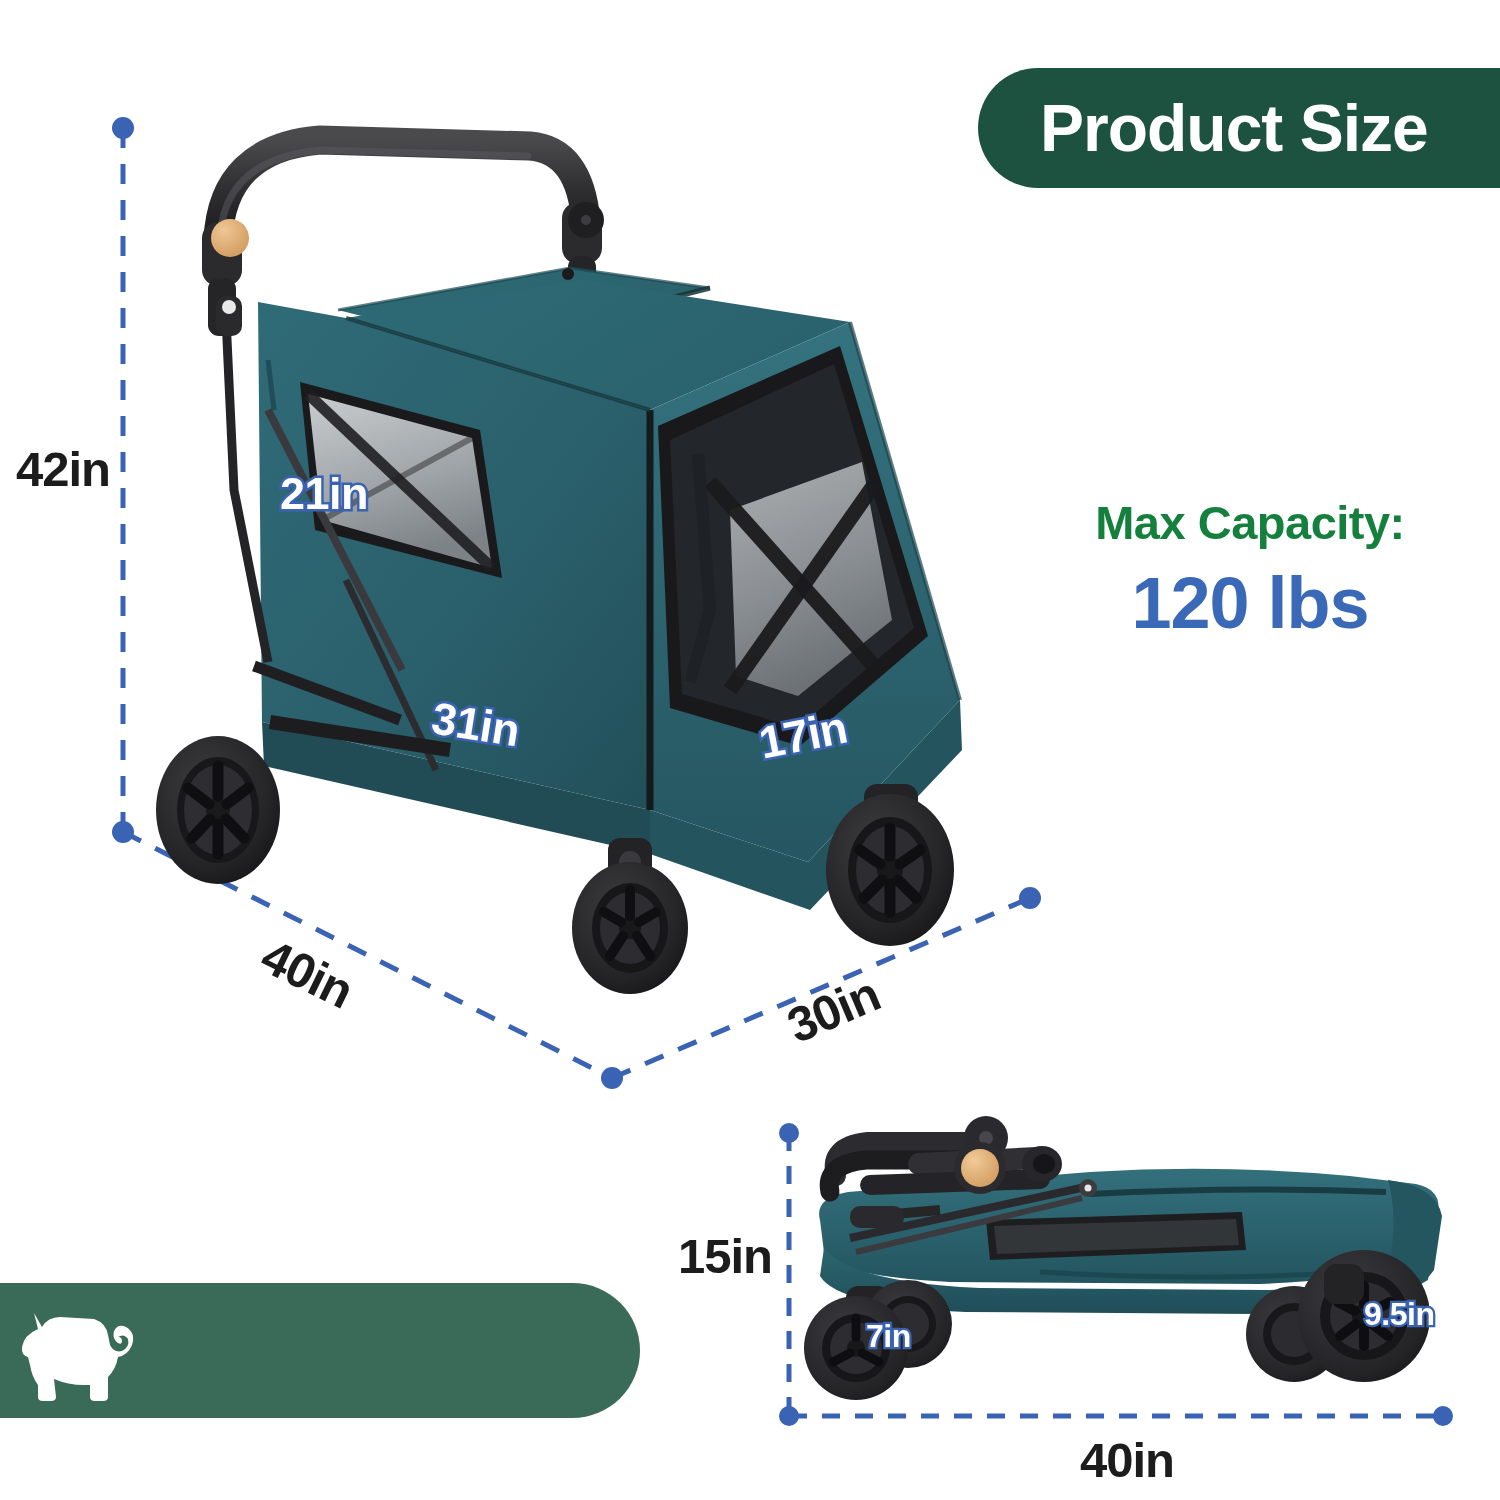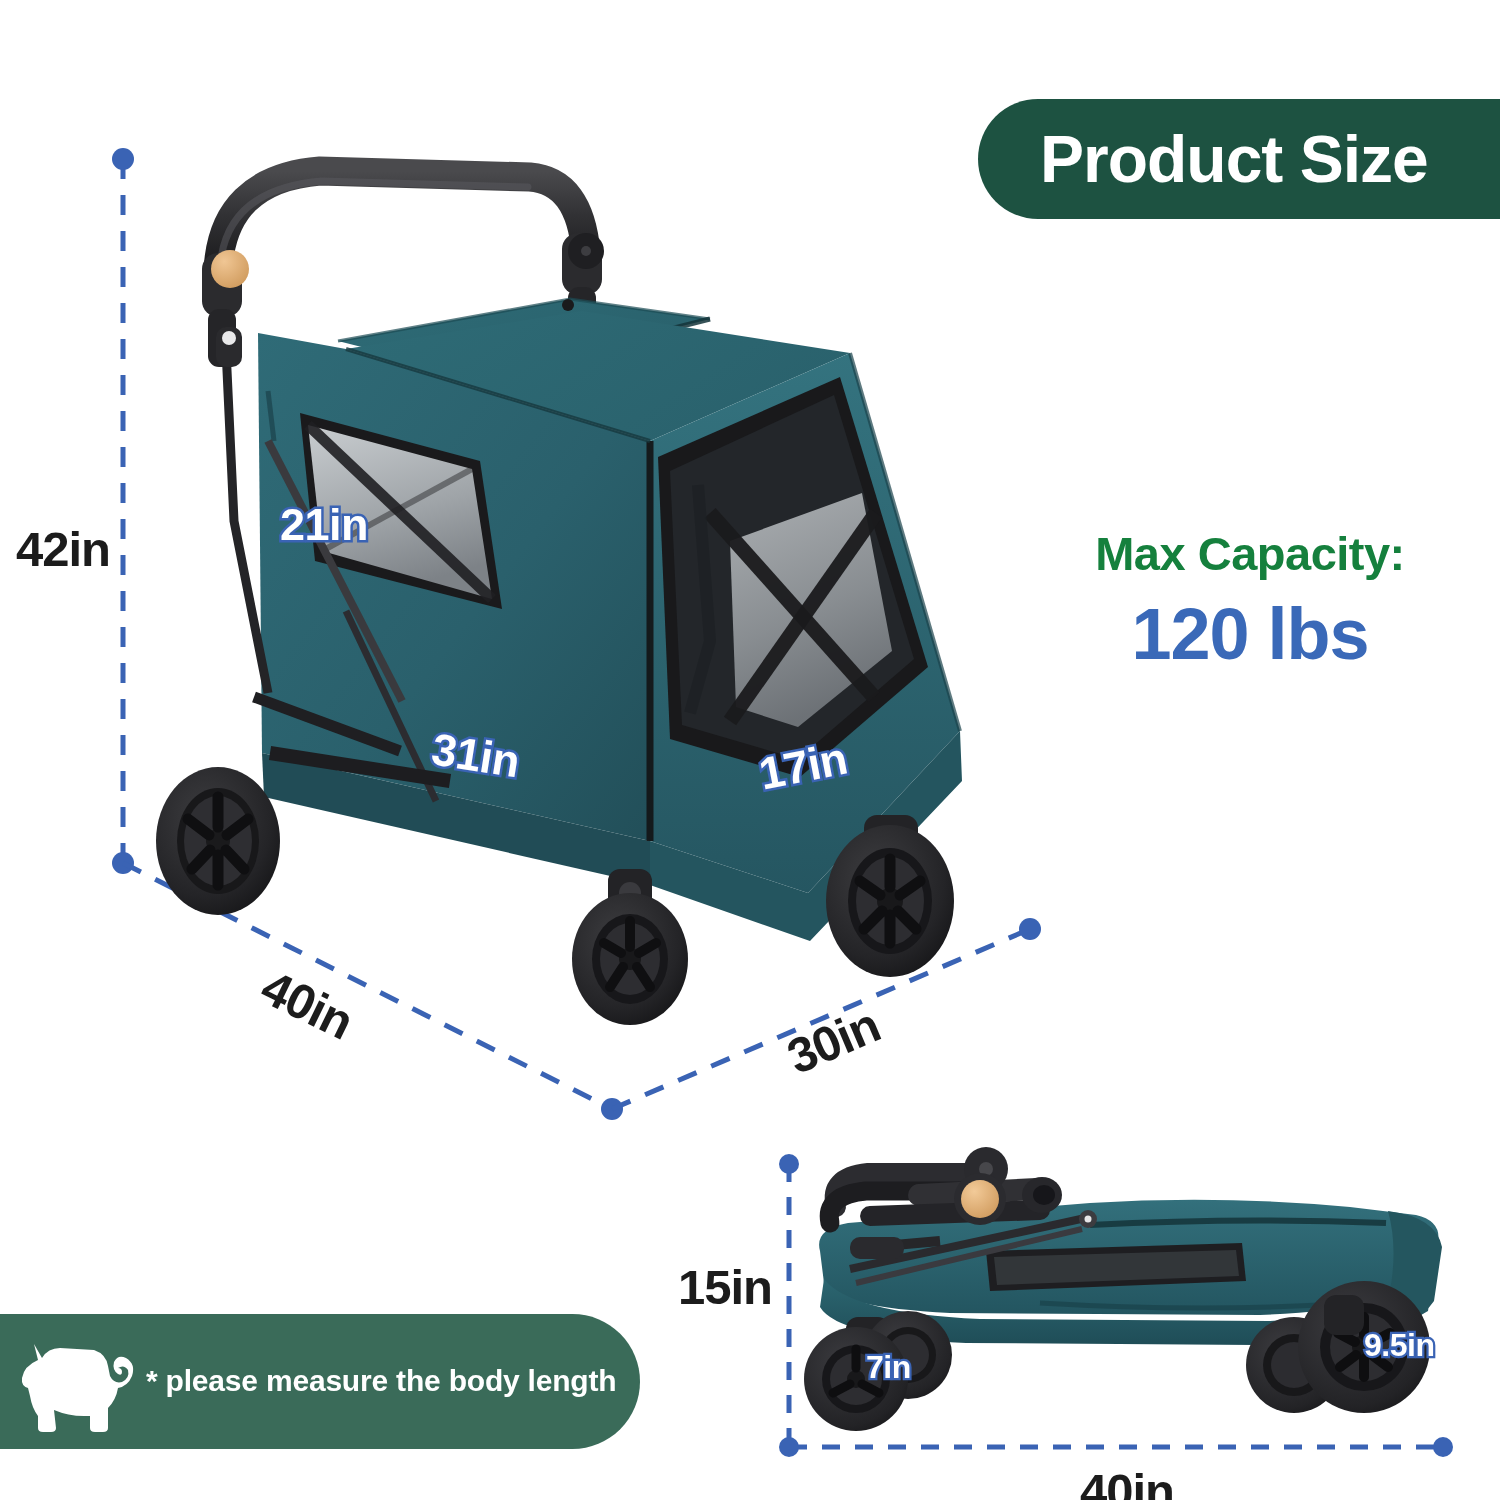--- a/index.html
+++ b/index.html
@@ -1,19 +1,19 @@
 <!DOCTYPE html>
 <html><head>
 <meta charset="utf-8">
 <style>
   html,body{margin:0;padding:0;background:#ffffff;}
   body{width:1500px;height:1500px;position:relative;overflow:hidden;
        font-family:"Liberation Sans","DejaVu Sans",sans-serif;}
 
-  .stage{position:absolute;inset:0;width:1500px;height:1068px;background:#fff;margin-top:31px;}
+  .stage{position:absolute;inset:0;width:1500px;height:1068px;background:#fff;}
 
   
   .header-pill{
     position:absolute;left:978px;top:68px;width:560px;height:120px;
     background:#1d5241;border-radius:60px 0 0 60px;
     display:flex;align-items:center;
   }
   .header-pill .title{
     color:#ffffff;font-size:66px;font-weight:bold;letter-spacing:-1px;
     margin-left:62px;white-space:nowrap;
@@ -305,21 +305,21 @@
 
   <div class="header-pill">
     <span class="title">Product Size</span>
   </div>
 
   <div class="capacity">
     <div class="cap-label">Max Capacity:</div>
     <div class="cap-value">120 lbs</div>
   </div>
 
-  <div class="dim dim-dark" style="left:16px;top:490px;">42in</div>
+  <div class="dim dim-dark" style="left:16px;top:441px;">42in</div>
 
   <div class="dim dim-blue" style="left:280px;top:468px;">21in</div>
 
   <div class="dim dim-blue" style="left:432px;top:692px;transform:rotate(9deg);transform-origin:left center;">31in</div>
 
   <div class="dim dim-blue" style="left:760px;top:718px;transform:rotate(-11deg);transform-origin:left center;">17in</div>
 
   <div class="dim dim-dark" style="left:265px;top:925px;transform:rotate(26deg);transform-origin:left center;">40in</div>
 
   <div class="dim dim-dark" style="left:790px;top:1000px;transform:rotate(-23deg);transform-origin:left center;">30in</div>
@@ -335,17 +335,16 @@
   <div class="footer-pill">
     <svg class="dog-icon" viewBox="0 0 130 104">
       <path fill="#ffffff" d="M30 28 L22 14 L26 30 Q12 36 10 48 Q9 56 16 58 L18 66
         Q20 78 26 86 L26 98 Q26 102 31 102 L39 102 Q44 102 44 98 L42 80
         Q56 86 72 86 L78 86 L78 98 Q78 102 83 102 L91 102 Q96 102 96 98 L96 78
         Q104 70 106 58 Q116 56 120 46 Q124 34 114 28 Q106 24 102 32
         Q100 40 106 44 Q110 46 110 42 Q110 38 106 38 Q112 34 116 40
         Q118 48 110 52 Q102 54 98 46 L96 36 Q94 24 82 20 L48 18 Q36 18 30 28 Z"></path>
     </svg>
     <div class="footer-text">
-      <div>* please measure the body length</div>
     </div>
   </div>
 
 </div>
 
 </body></html>

